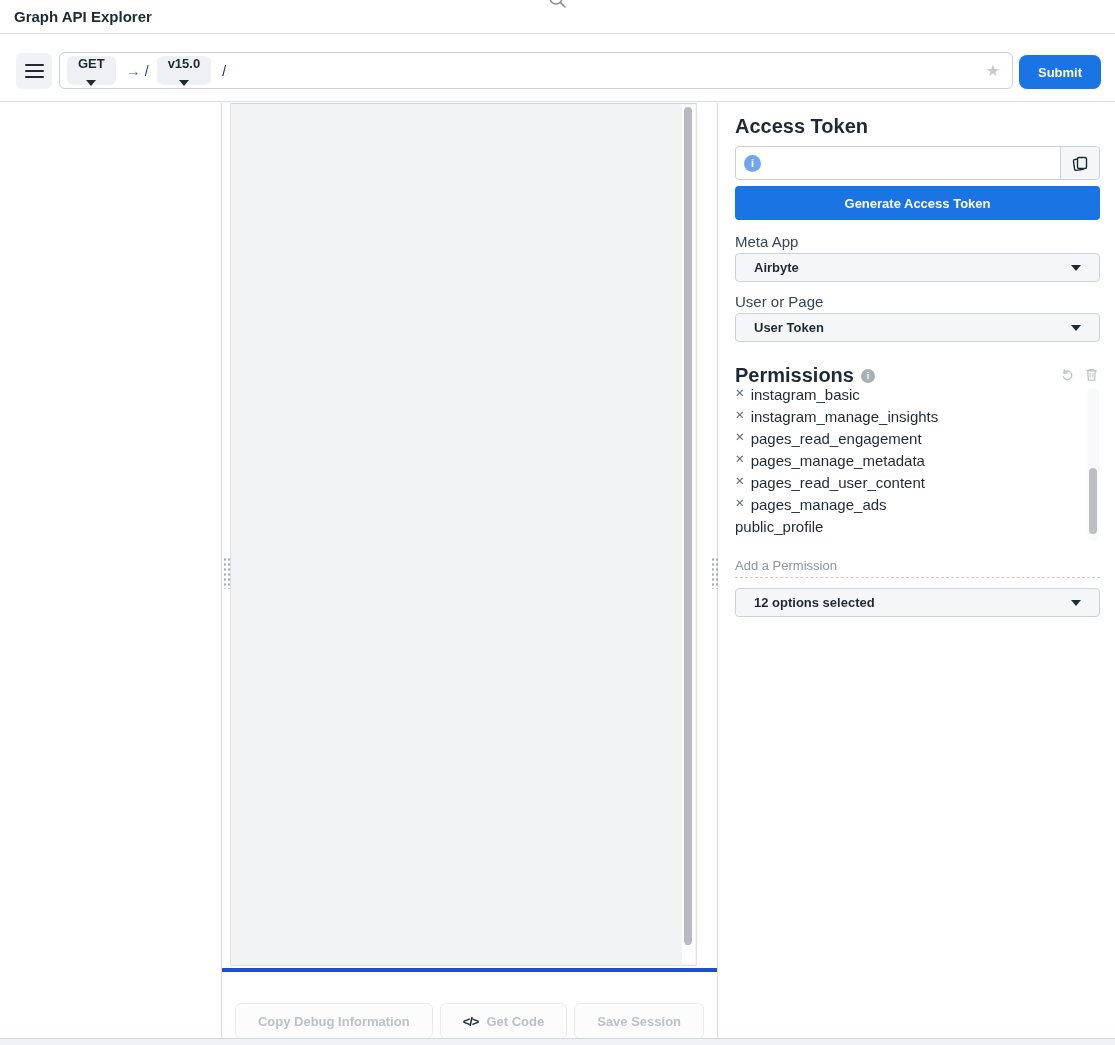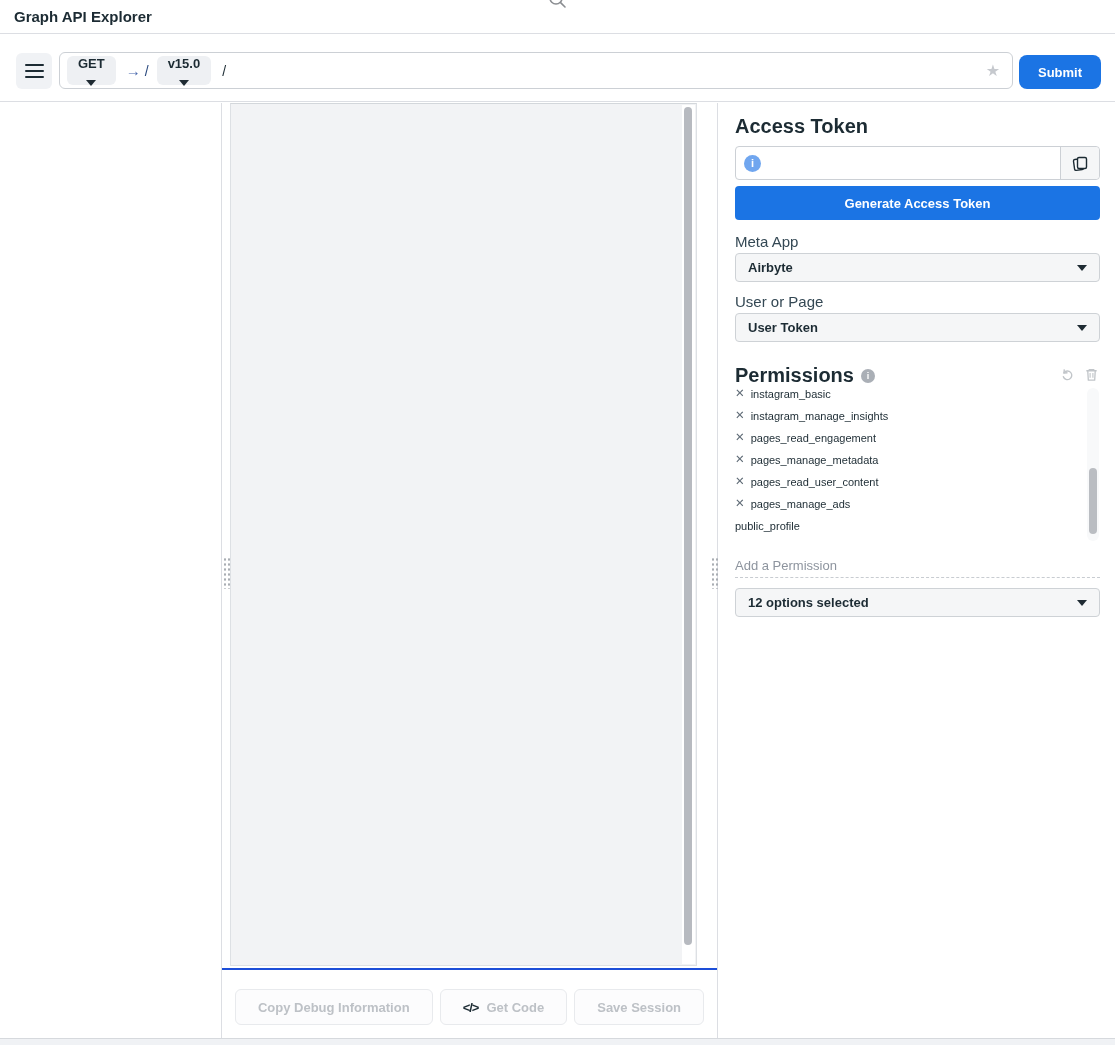--- a/index.html
+++ b/index.html
@@ -32,52 +32,52 @@
   
   .col-border { position:absolute; top:103px; width:1px; background:#dcdee3; height:935px; }
   .grip { position:absolute; width:7px; height:32px; cursor:col-resize;
           background-image:radial-gradient(circle, #a9adb3 1px, transparent 1.3px); background-size:4px 5px; }
   .canvas { position:absolute; left:230px; top:103px; width:467px; height:863px; background:#f2f3f5;
             border:1px solid #dde0e4; border-top-color:#d3d7db; }
   .canvas-scroll-track { position:absolute; right:1px; top:1px; bottom:1px; width:13px; background:#fff; }
   .canvas-scroll-thumb { position:absolute; left:2px; top:2px; width:8px; height:838px; background:#b7bac0; border-radius:4px; }
   
   .mid-footer { position:absolute; left:222px; top:968px; width:495px; height:70px; background:#fff;
-                border-top:2px solid #1d4ed8; display:flex; justify-content:center; gap:7px; padding-top:19px; }
+                border-top:4px solid #1d4ed8; display:flex; justify-content:center; gap:7px; padding-top:31px; }
   .ghost-btn { height:36px; border:1px solid #e8eaed; background:#fcfcfd; border-radius:6px; color:#bdc1c6;
                font-weight:700; font-size:13px; font-family:inherit; padding:0 22px; display:inline-flex;
                align-items:center; gap:8px; cursor:pointer; white-space:nowrap; }
   .code-glyph { color:#1c2b33; font-weight:700; font-size:13px; letter-spacing:-1px; }
   .bottom-strip { position:absolute; left:0; right:0; bottom:0; height:7px; background:#f0f2f5; border-top:1px solid #d6d9dd; }
   
   .right-panel { position:absolute; left:718px; top:103px; width:397px; height:863px; background:#fff; }
   .rp { position:absolute; left:17px; right:15px; }
   .rp-heading { font-size:20px; font-weight:600; color:#1c2b33; }
   .token-row { top:43px; height:34px; border:1px solid #ccd0d5; border-radius:4px; display:flex; background:#fff; }
   .token-field { flex:1; display:flex; align-items:center; padding-left:8px; cursor:text; }
   .info-badge { width:17px; height:17px; border-radius:50%; background:#70a6ef; color:#fff; font-size:11px; font-weight:700;
                 display:inline-flex; align-items:center; justify-content:center; font-style:normal; cursor:pointer; }
   .copy-btn { width:39px; background:#f5f6f7; border-left:1px solid #ccd0d5; border-radius:0 4px 4px 0;
               display:flex; align-items:center; justify-content:center; cursor:pointer; }
   .primary-btn { top:83px; height:34px; background:#1b74e4; border:none; border-radius:4px; color:#fff; font-weight:700;
                  font-size:13px; font-family:inherit; display:flex; align-items:center; justify-content:center; cursor:pointer; }
   .field-label { font-size:15px; color:#344854; }
   .dropdown { height:29px; background:#f5f6f7; border:1px solid #ced2d6; border-radius:4px; display:flex;
-              align-items:center; justify-content:space-between; padding:0 12px; cursor:pointer; }
+              align-items:center; justify-content:space-between; padding:0 18px; cursor:pointer; }
   .dropdown .dd-label { font-size:13px; font-weight:700; color:#1c2b33; }
   .perm-head { top:261px; display:flex; align-items:center; gap:7px; }
   .perm-head .rp-heading { font-weight:700; }
   .info-badge.gray { background:#aaafb6; width:14px; height:14px; font-size:9px; }
   .perm-tools { position:absolute; top:264px; right:16px; display:flex; gap:9px; }
   .tool-icon { width:15px; height:15px; cursor:pointer; }
   .perm-list { top:285px; height:153px; overflow:hidden; }
   .perm-row { height:22px; display:flex; align-items:center; gap:6px; }
   .perm-row.clipped { margin-top:-5px; }
   .x-icon { font-size:11.5px; color:#5f6b76; cursor:pointer; line-height:1; }
-  .perm-label { font-size:11px; color:#1c2b33; }
+  .perm-label { font-size:15px; color:#1c2b33; }
   .perm-scroll { position:absolute; left:369px; width:12px; top:285px; height:153px; background:#f8f9fa; border-radius:6px; }
   .perm-scroll .thumb { position:absolute; left:2px; top:80px; width:8px; height:66px; background:#babdc2; border-radius:4px; }
   .add-perm { top:455px; font-size:13px; color:#8d949e; cursor:text; }
   .dashed-line { top:474px; border-top:1px dashed #c8ccd1; height:0; }
   .left-panel { position:absolute; left:0; top:103px; width:221px; height:935px; background:#fff; }
 </style>
 </head>
 <body>
 
 <div class="app">

